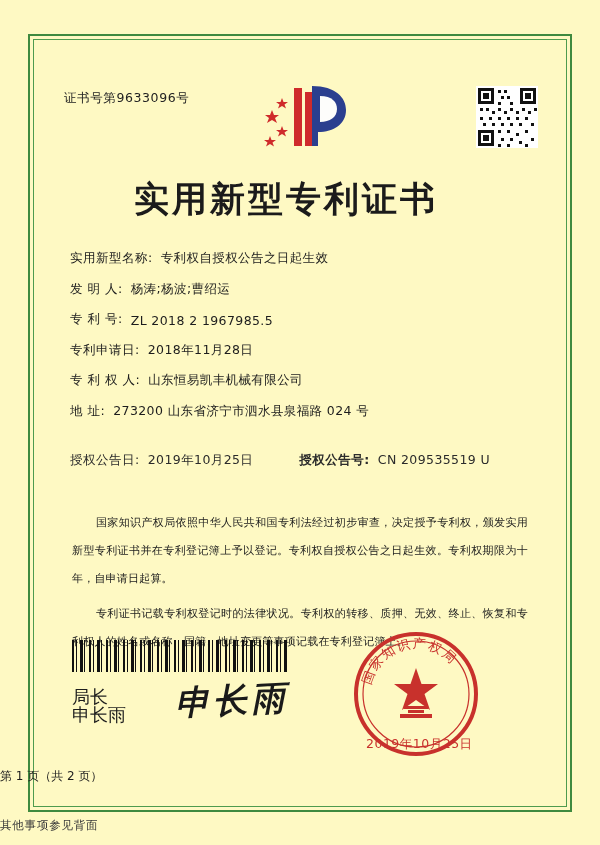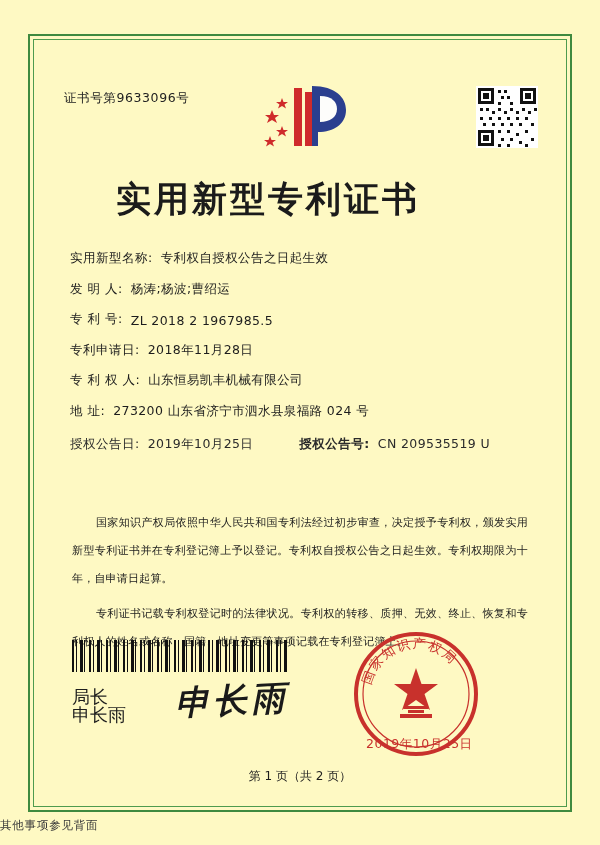--- a/index.html
+++ b/index.html
@@ -67,20 +67,21 @@
   .title {
     position: absolute;
     left: 0; top: 176px;
     width: 536px;
     text-align: center;
     font-size: 35px;
     letter-spacing: 3px;
     color: #1b1b1b;
     font-weight: bold;
     font-family: "DejaVu Sans", sans-serif;
+    padding-left: 18px;
   }
 
   
   .fields {
     position: absolute;
     left: 70px; top: 250px;
     width: 470px;
   }
   .field-row {
     display: flex;
@@ -97,21 +98,21 @@
   .field-value {
     margin-left: 8px;
     letter-spacing: 0.4px;
   }
 
   .row-grant {
     display: flex;
     align-items: baseline;
     font-size: 12.5px;
     font-family: "DejaVu Sans", sans-serif;
-    margin-top: 16px;
+    margin-top: 32px;
   }
   .grant-second {
     margin-left: 46px;
     font-weight: bold;
   }
 
   
   .para-block {
     position: absolute;
     left: 72px; top: 508px;
@@ -175,21 +176,21 @@
     color: #c8312c;
     font-family: "DejaVu Sans", sans-serif;
     letter-spacing: 0.5px;
   }
 
   
   .page-num {
     position: absolute;
     left: 0; top: 768px;
     width: 600px;
-    text-align: center;
+    text-align: left;
     font-size: 12px;
     font-family: "DejaVu Sans", sans-serif;
     color: #1d1d1d;
   }
   .footer-note {
     position: absolute;
     left: 0; top: 818px;
     width: 600px;
     text-align: left;
     font-size: 11.5px;

